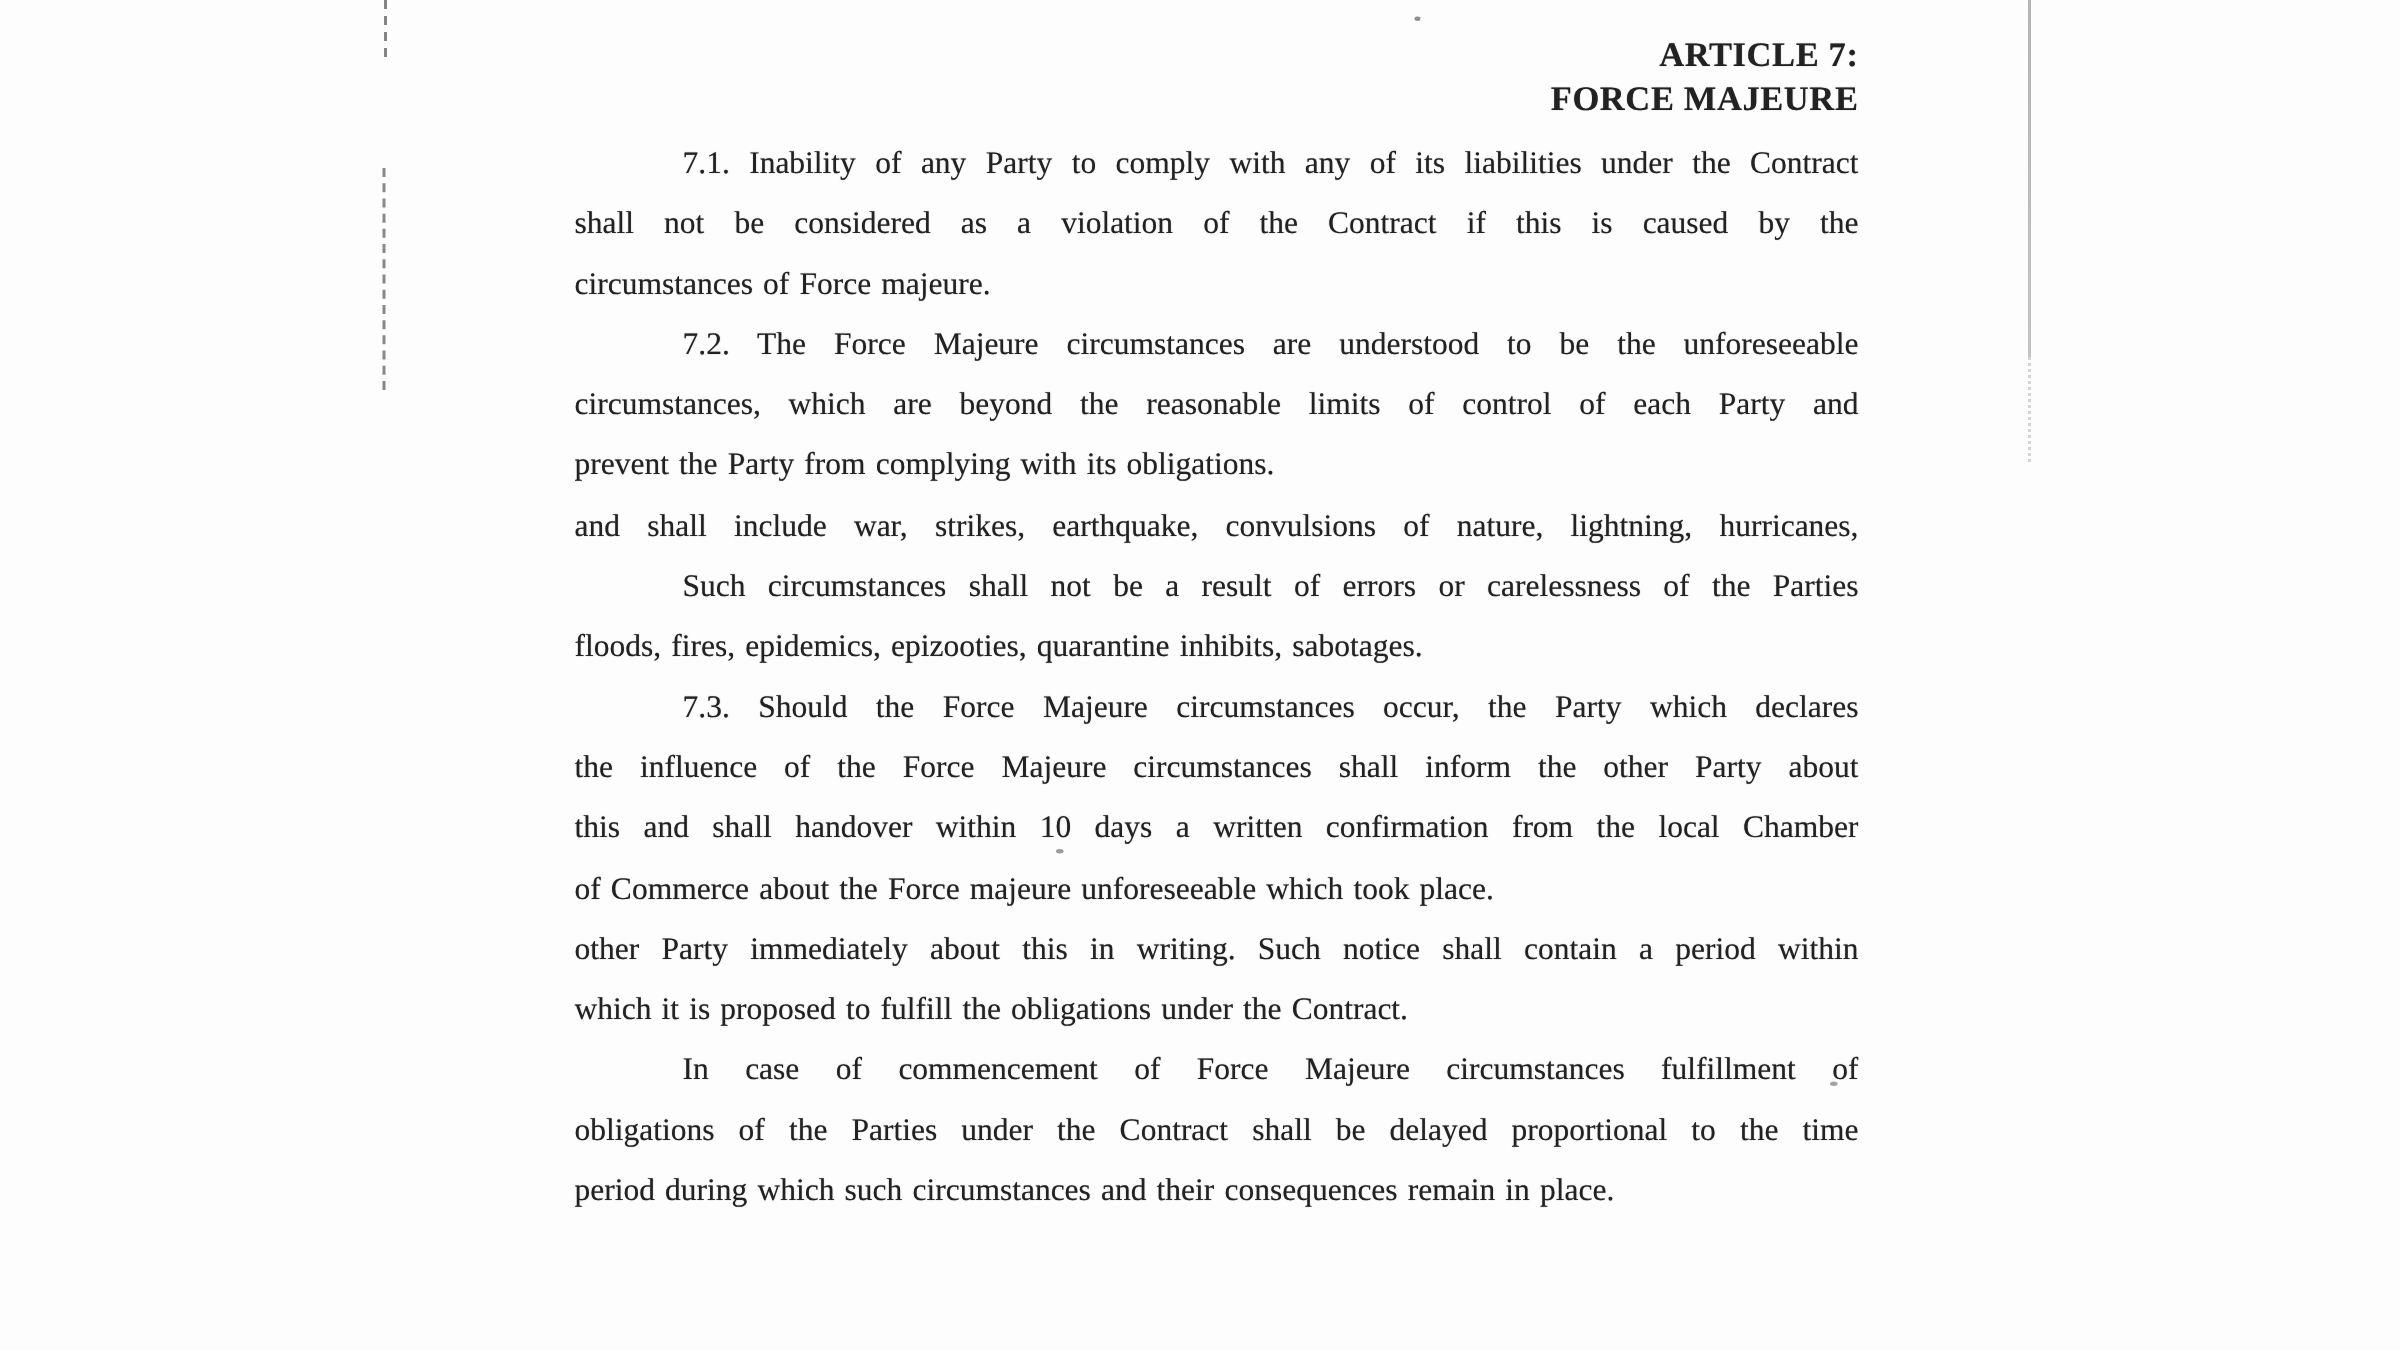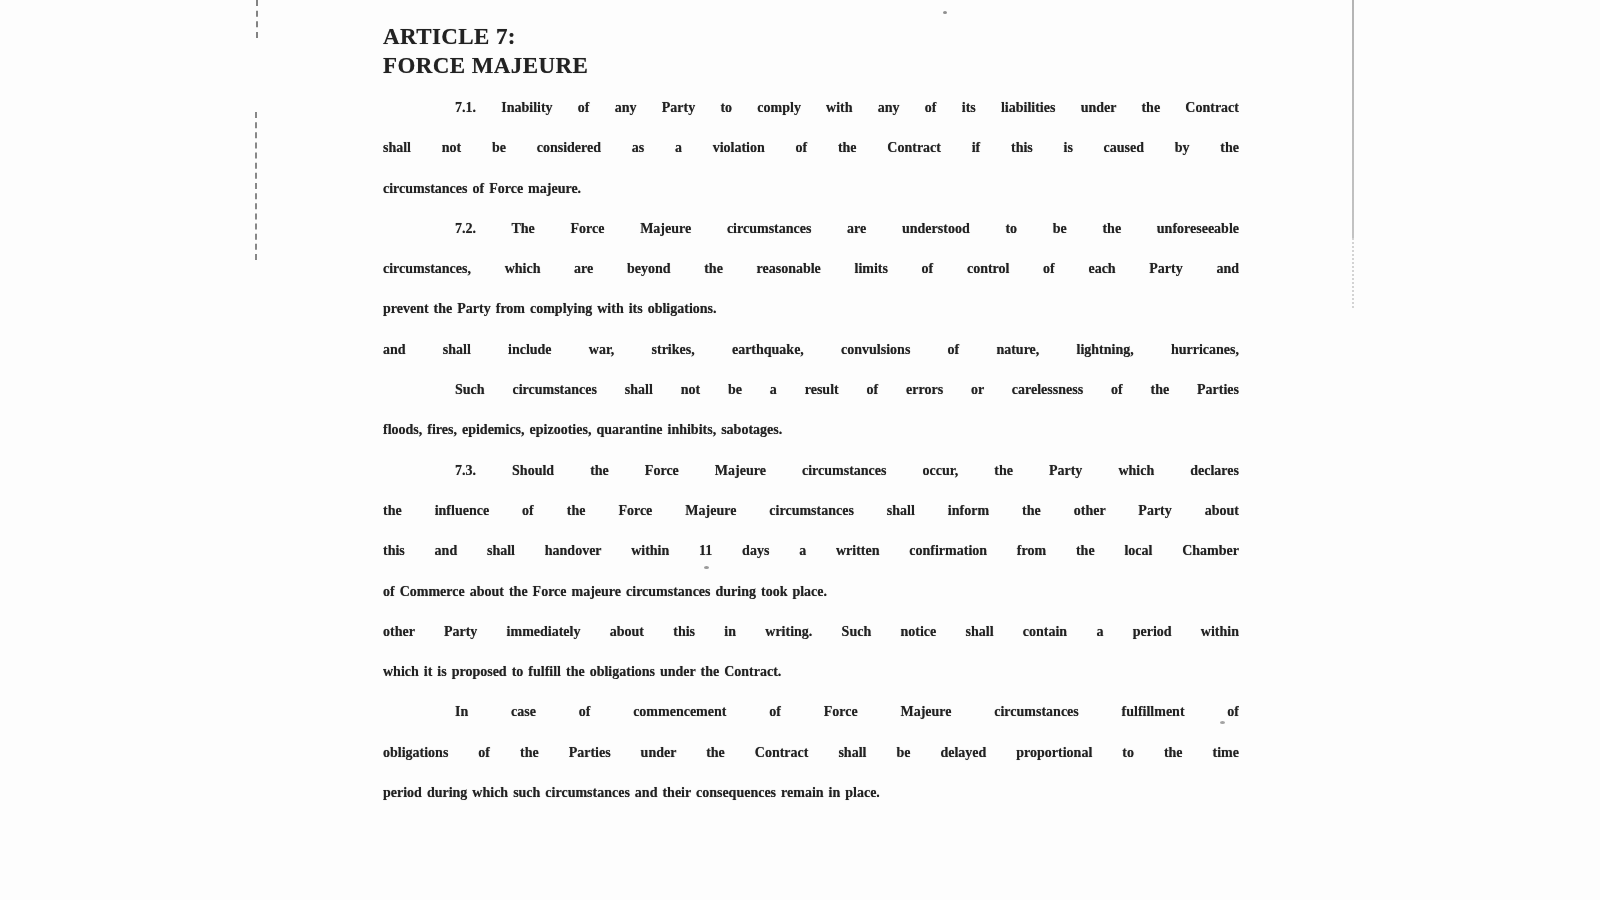--- a/index.html
+++ b/index.html
@@ -19,31 +19,30 @@
   
   .doc {
     position: absolute;
     left: 383px;
     top: 22px;
     width: 856px;
     text-shadow: 0 0 0.7px rgba(30,30,30,0.55);
     -webkit-font-smoothing: antialiased;
   }
   .doc-title {
-    text-align: left;
+    text-align: right;
     font-weight: bold;
     font-size: 23px;
     line-height: 29px;
     letter-spacing: 0.4px;
   }
   .doc-body {
     margin-top: 8px;
-    font-size: 14px;
+    font-size: 21px;
     line-height: 40.3px;
-    font-weight: bold;
   }
   .para { margin: 0; padding: 0; }
   .line {
     text-align: justify;
     text-align-last: justify;
     overflow: hidden;
     white-space: nowrap;
     word-spacing: 1.5px;
   }
   .line.first { text-indent: 72px; }
@@ -107,22 +106,22 @@
 
       <div class="para">
         <div class="line">and shall include war, strikes, earthquake, convulsions of nature, lightning, hurricanes,</div>
         <div class="line first">Such circumstances shall not be a result of errors or carelessness of the Parties</div>
         <div class="line last">floods, fires, epidemics, epizooties, quarantine inhibits, sabotages.</div>
       </div>
 
       <div class="para">
         <div class="line first">7.3.  Should the Force Majeure circumstances occur, the Party which declares</div>
         <div class="line">the influence of the Force Majeure circumstances shall inform the other Party about</div>
-        <div class="line">this and shall handover within 11 days a written confirmation from the local Chamber</div>
-        <div class="line last">of Commerce about the Force majeure circumstances during took place.</div>
+        <div class="line">this and shall handover within 10 days a written confirmation from the local Chamber</div>
+        <div class="line last">of Commerce about the Force majeure unforeseeable which took place.</div>
       </div>
 
       <div class="para">
         <div class="line">other Party immediately about this in writing. Such notice shall contain a period within</div>
         <div class="line last">which it is proposed to fulfill the obligations under the Contract.</div>
       </div>
 
       <div class="para">
         <div class="line first">In case of commencement of Force Majeure circumstances fulfillment of</div>
         <div class="line">obligations of the Parties under the Contract shall be delayed proportional to the time</div>

